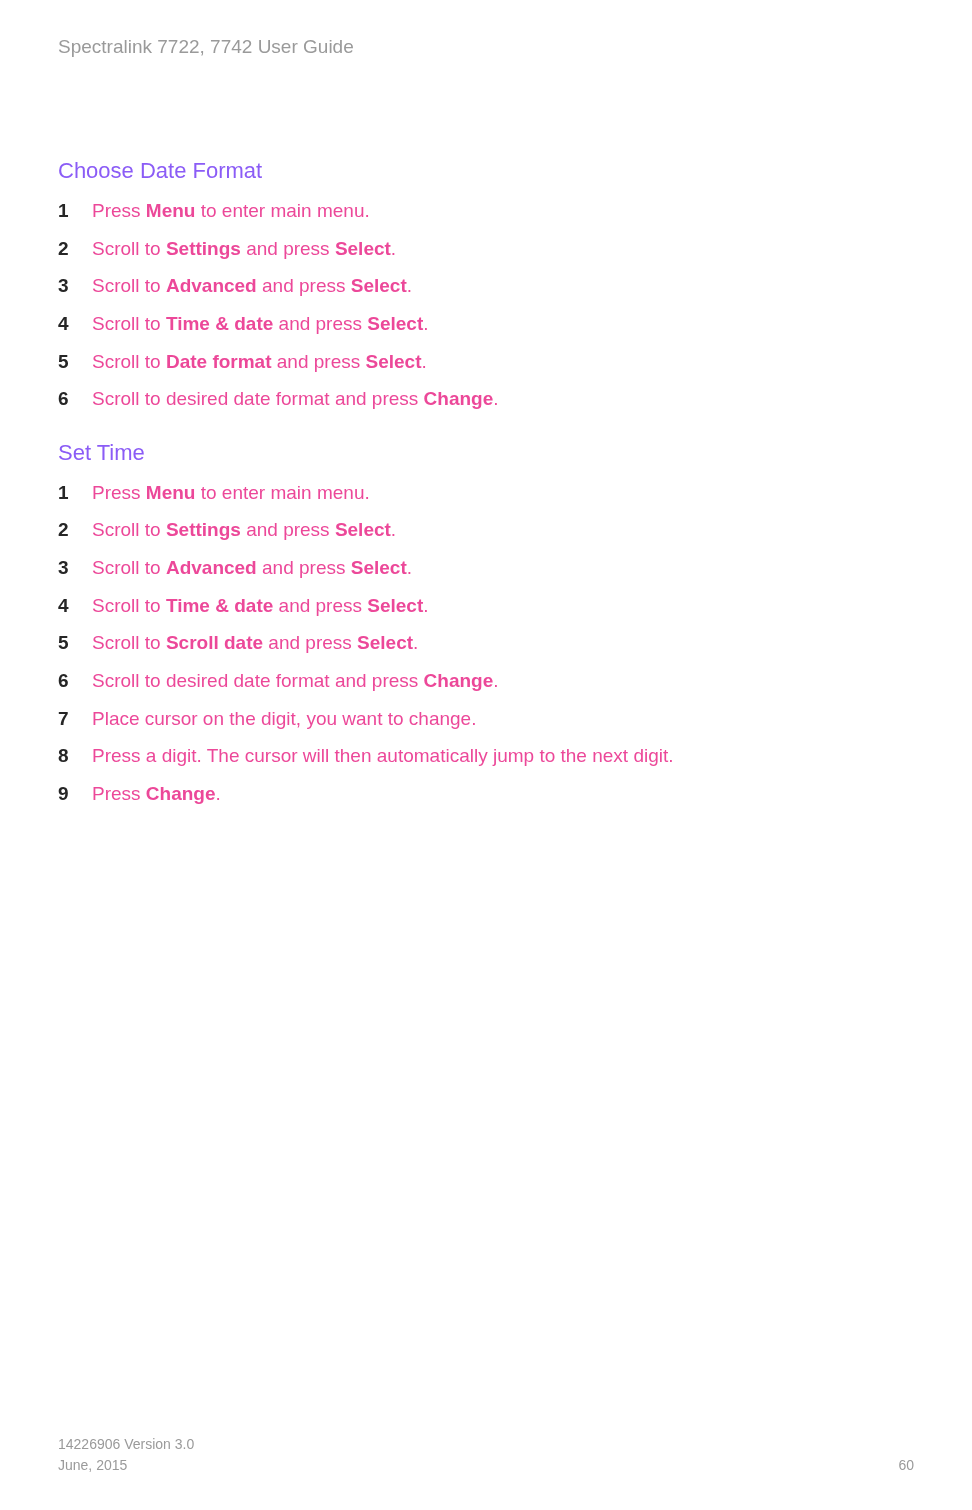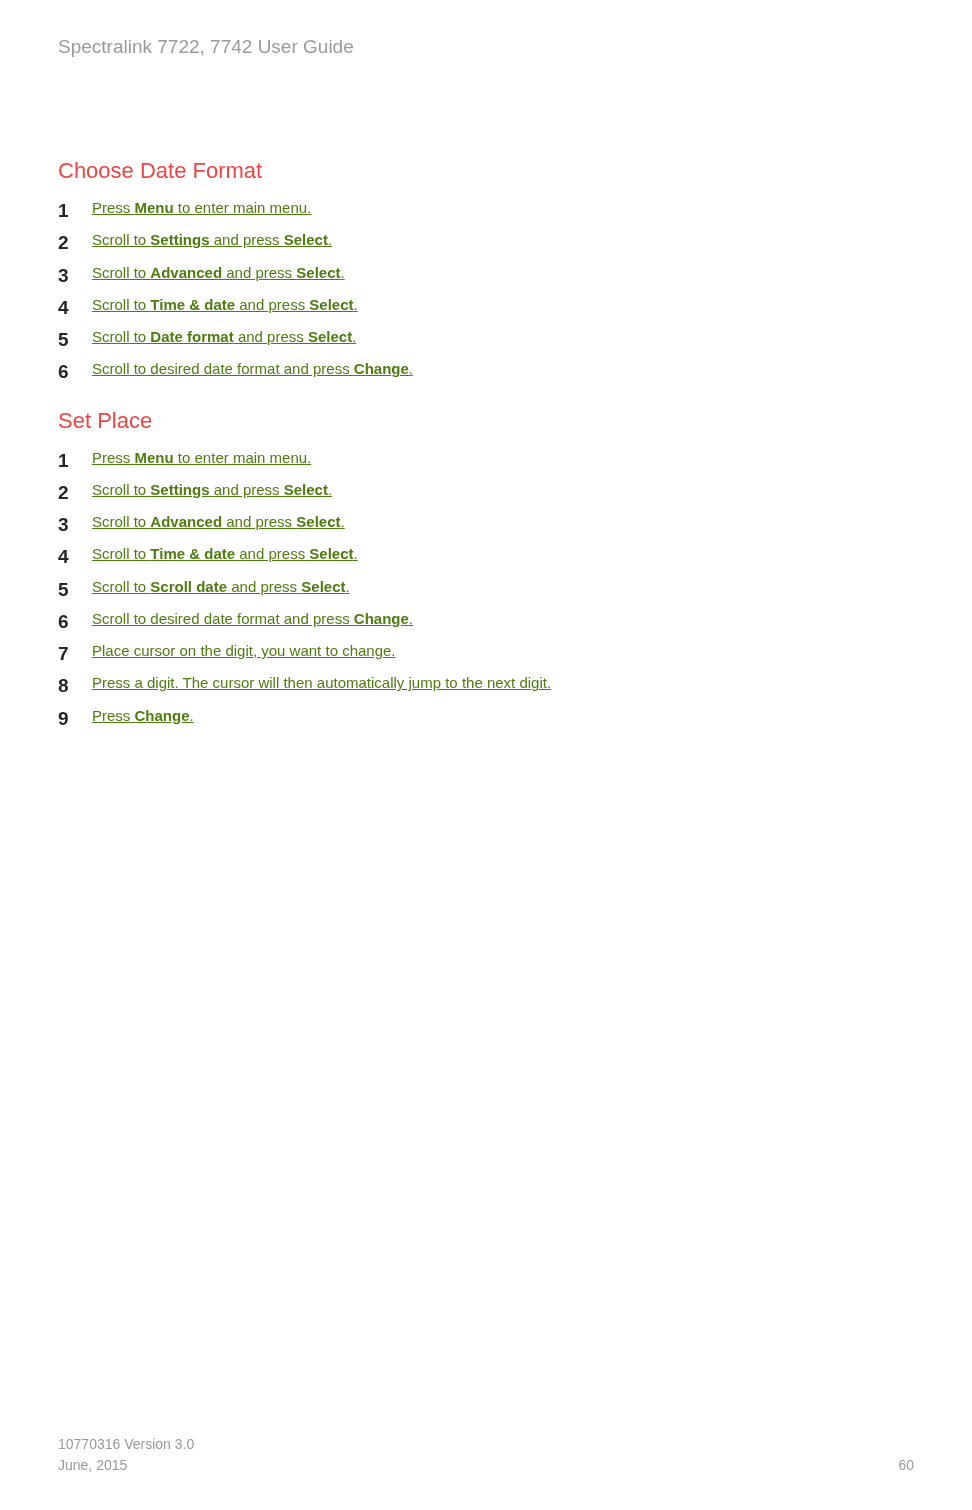--- a/index.html
+++ b/index.html
@@ -11,39 +11,38 @@
       position: relative;
       padding: 36px 58px 40px 58px;
     }
     .doc-header {
       font-size: 19px;
       color: #9a9a9a;
       margin-bottom: 100px;
     }
     .section-heading {
       font-size: 22px;
-      color: #ef4444;
+      color: #8b5cf6;
       font-weight: 400;
       margin-bottom: 14px;
       margin-top: 10px;
     }
     ol.steps {
       list-style: none;
       counter-reset: step;
       margin-bottom: 28px;
     }
     ol.steps > li {
       counter-increment: step;
       position: relative;
       padding-left: 34px;
-      font-size: 15px;
-      color: #4d7c0f;
+      font-size: 19px;
+      color: #ec4899;
       line-height: 1.35;
       margin-bottom: 12px;
-      text-decoration: underline;
     }
     ol.steps > li::before {
       content: counter(step);
       position: absolute;
       left: 0;
       top: 0;
       font-weight: 700;
       font-size: 19px;
       color: #262626;
     }
@@ -71,32 +70,32 @@
 <h2 class="section-heading">Choose Date Format</h2>
 <ol class="steps">
   <li><span>Press </span><span class="bold">Menu</span><span> to enter main menu.</span><span class="bold"></span><span></span></li>
   <li><span>Scroll to </span><span class="bold">Settings</span><span> and press </span><span class="bold">Select</span><span>.</span></li>
   <li><span>Scroll to </span><span class="bold">Advanced</span><span> and press </span><span class="bold">Select</span><span>.</span></li>
   <li><span>Scroll to </span><span class="bold">Time &amp; date</span><span> and press </span><span class="bold">Select</span><span>.</span></li>
   <li><span>Scroll to </span><span class="bold">Date format</span><span> and press </span><span class="bold">Select</span><span>.</span></li>
   <li><span>Scroll to desired date format and press </span><span class="bold">Change</span><span>.</span><span class="bold"></span><span></span></li>
 </ol>
 
-<h2 class="section-heading">Set Place</h2>
+<h2 class="section-heading">Set Time</h2>
 <ol class="steps">
   <li><span>Press </span><span class="bold">Menu</span><span> to enter main menu.</span><span class="bold"></span><span></span></li>
   <li><span>Scroll to </span><span class="bold">Settings</span><span> and press </span><span class="bold">Select</span><span>.</span></li>
   <li><span>Scroll to </span><span class="bold">Advanced</span><span> and press </span><span class="bold">Select</span><span>.</span></li>
   <li><span>Scroll to </span><span class="bold">Time &amp; date</span><span> and press </span><span class="bold">Select</span><span>.</span></li>
   <li><span>Scroll to </span><span class="bold">Scroll date</span><span> and press </span><span class="bold">Select</span><span>.</span></li>
   <li><span>Scroll to desired date format and press </span><span class="bold">Change</span><span>.</span><span class="bold"></span><span></span></li>
   <li><span>Place cursor on the digit, you want to change.</span><span class="bold"></span><span></span><span class="bold"></span><span></span></li>
   <li><span>Press a digit. The cursor will then automatically jump to the next digit.</span><span class="bold"></span><span></span><span class="bold"></span><span></span></li>
   <li><span>Press </span><span class="bold">Change</span><span>.</span><span class="bold"></span><span></span></li>
 </ol>
 
 <div class="footer">
   <div class="left">
-    <div>10770316 Version 3.0</div>
+    <div>14226906 Version 3.0</div>
     <div>June, 2015</div>
   </div>
   <div class="right">60</div>
 </div>
 
 </body></html>

